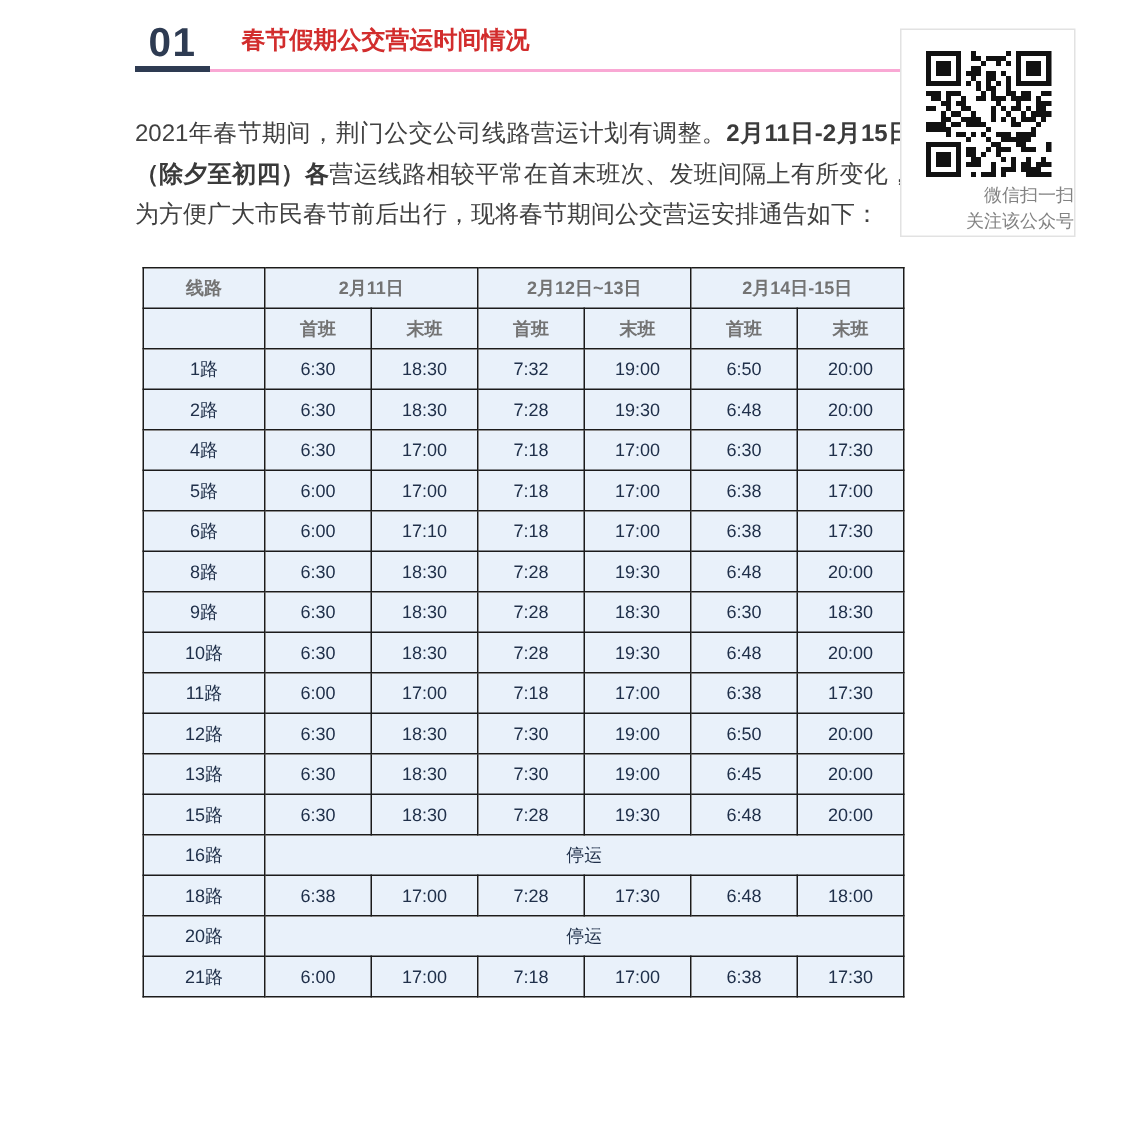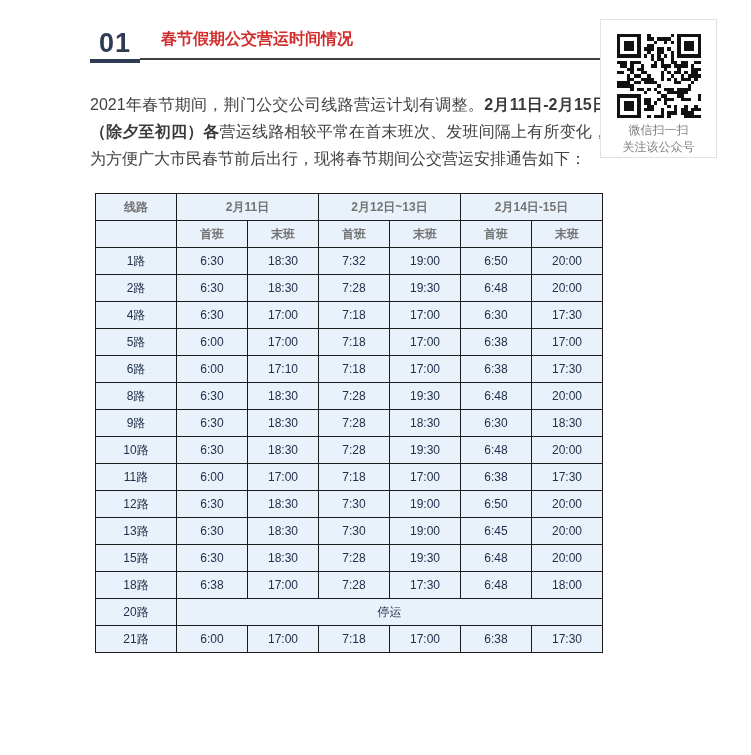--- a/index.html
+++ b/index.html
@@ -5,31 +5,31 @@
   html,body{margin:0;padding:0;}
   body{
     width:751px;height:755px;overflow:hidden;background:#ffffff;
     font-family:"Liberation Sans","DejaVu Sans",sans-serif;
     position:relative;
   }
   .content{
     position:absolute;left:90px;top:0;width:518px;
   }
   
-  .sec{display:flex;align-items:flex-start;margin-top:29px;}
+  .sec{display:flex;align-items:flex-end;margin-top:14px;}
   .sec-num-box{
     border-bottom:4px solid #2e3b52;
     padding:0 9px 2px 9px;
   }
   .sec-num{
     font-size:27px;font-weight:bold;color:#2e3b52;letter-spacing:1px;
     line-height:28px;display:inline-block;
   }
   .sec-title-box{
-    flex:1;border-bottom:2px solid #404040;
+    flex:1;border-bottom:2px solid #f9a8d4;
     padding:0 0 8px 21px;
   }
   .sec-title{
     font-size:16px;font-weight:bold;color:#d22d2d;
   }
   
   .intro{
     margin:28px 0 0 0;
     font-size:16px;line-height:27px;color:#404040;
     text-align:justify;
@@ -54,21 +54,21 @@
     overflow:hidden;
   }
   table.schedule th{font-weight:bold;color:#737373;}
   col.route-col{width:81px;}
   col.time-col{width:71px;}
   
   .qr-panel{
     position:absolute;left:600px;top:19px;width:117px;height:139px;
     border:1px solid #e2e2e2;background:#ffffff;
     box-sizing:border-box;
-    text-align:center;
+    text-align:right;
     cursor:pointer;
   }
   .qr-code{display:block;margin:14px auto 4px auto;}
   .qr-caption{font-size:12px;line-height:17px;color:#828282;}
 </style>
 </head>
 <body>
 
 <div class="content">
 
@@ -211,20 +211,24 @@
           <td>20:00</td>
         </tr>
         <tr>
           <td>15路</td>
           <td>6:30</td>
           <td>18:30</td>
           <td>7:28</td>
           <td>19:30</td>
           <td>6:48</td>
           <td>20:00</td>
+        </tr>
+        <tr>
+          <td>16路</td>
+          <td colspan="6">停运</td>
         </tr>
         <tr>
           <td>18路</td>
           <td>6:38</td>
           <td>17:00</td>
           <td>7:28</td>
           <td>17:30</td>
           <td>6:48</td>
           <td>18:00</td>
         </tr>

